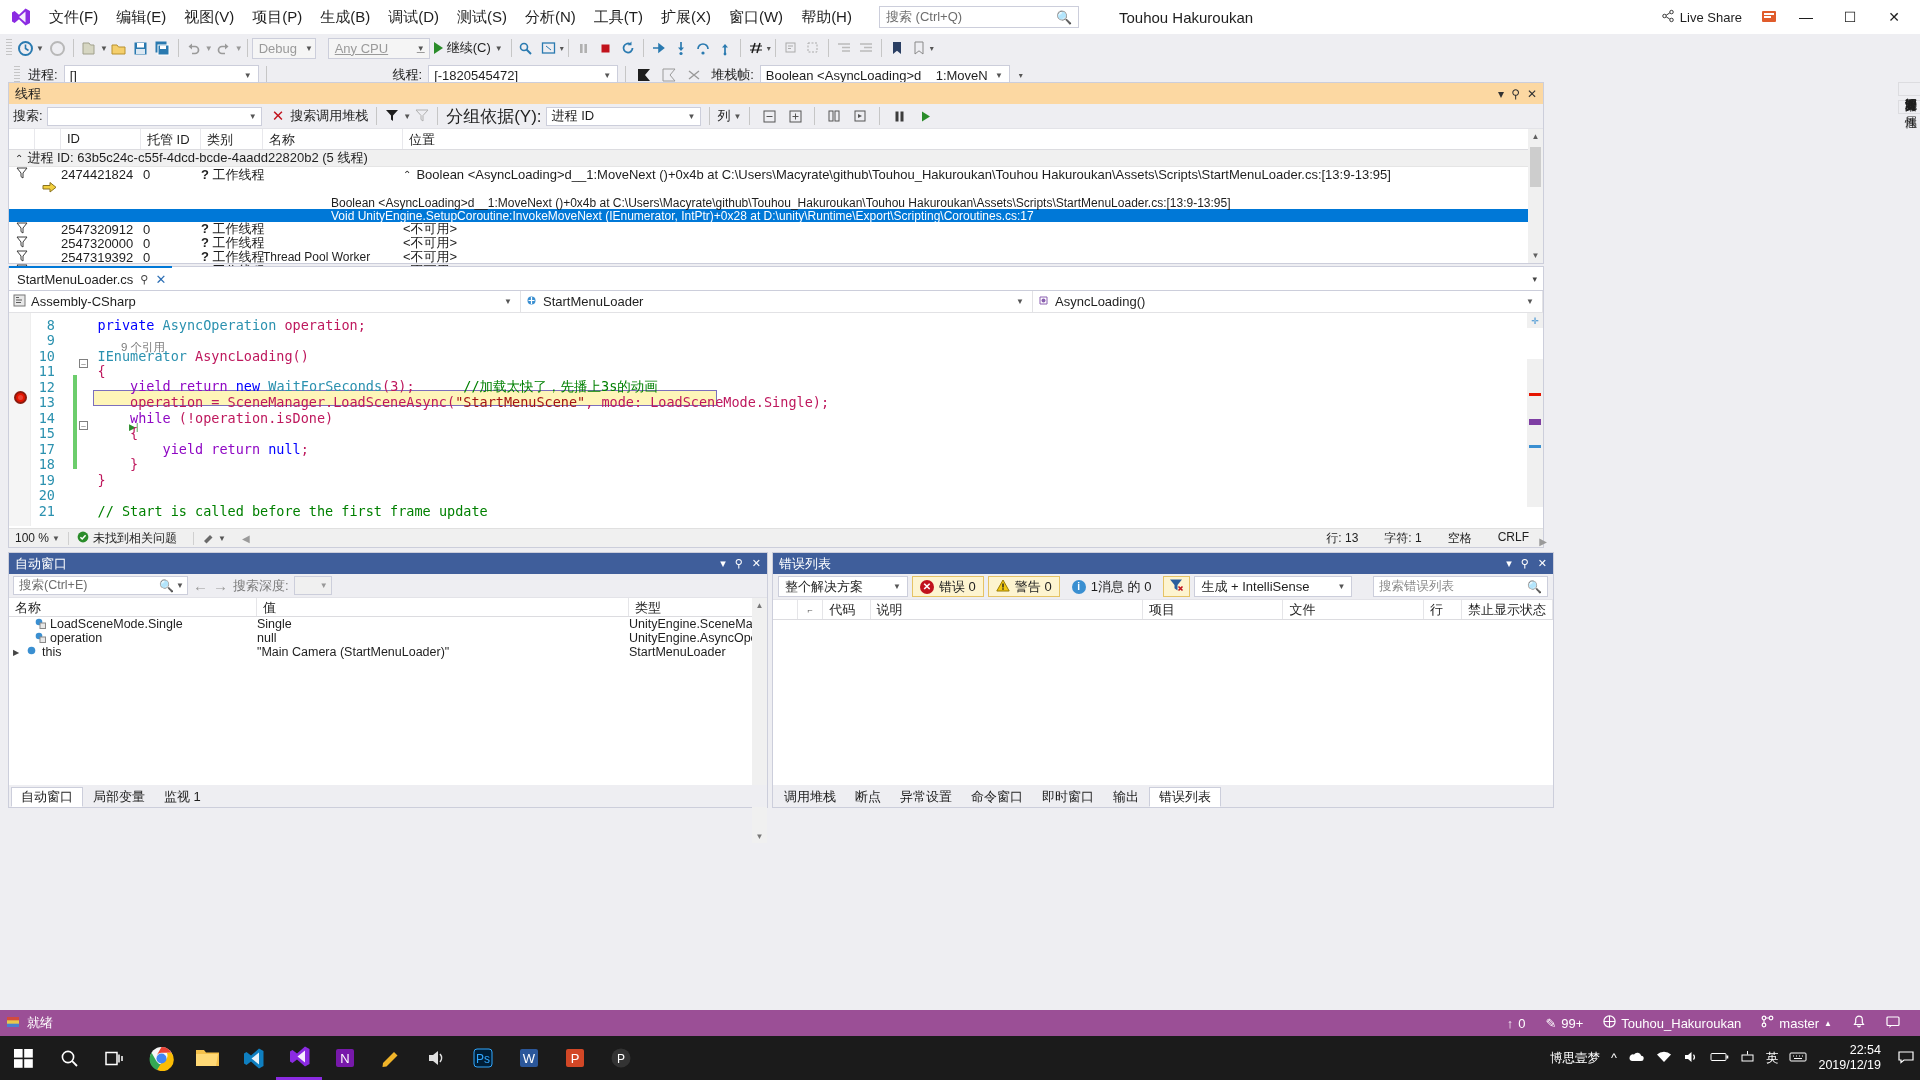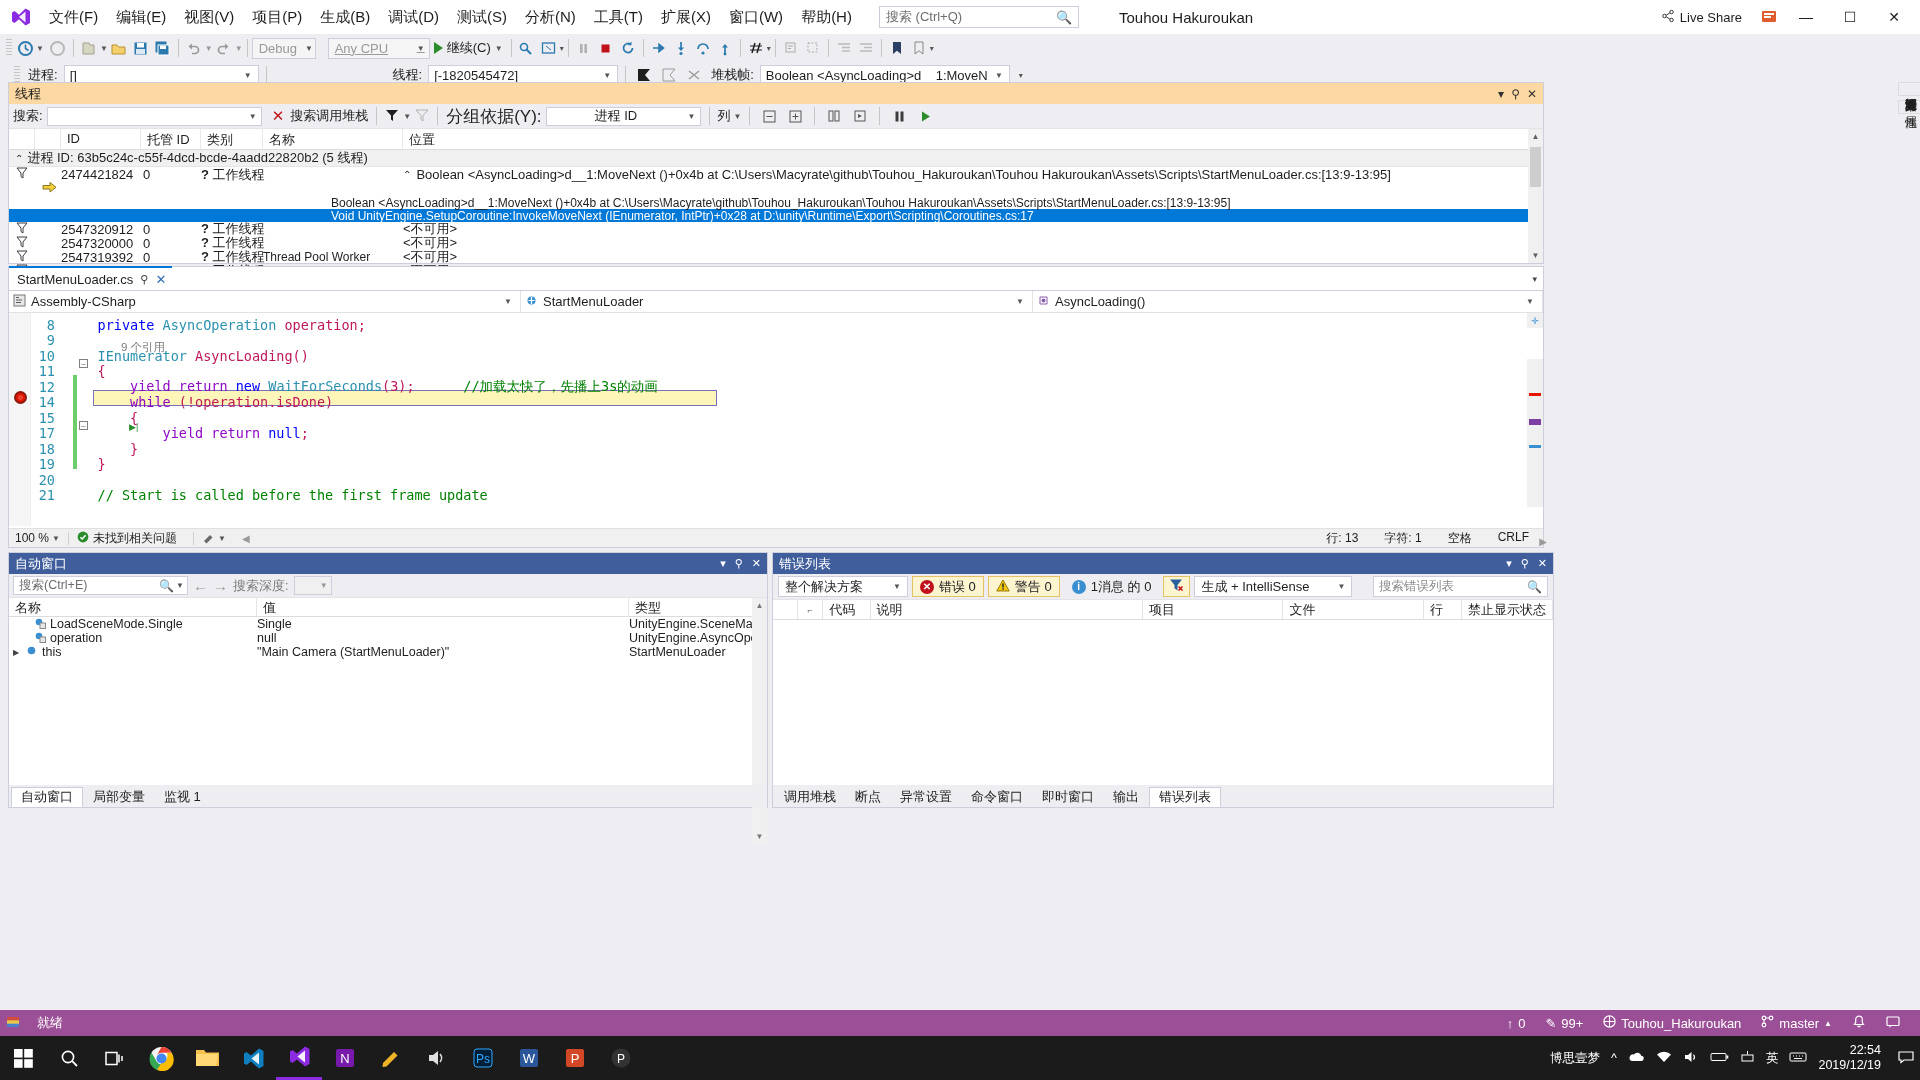--- a/index.html
+++ b/index.html
@@ -136,21 +136,21 @@
 
   
   .tabstrip { position:absolute; bottom:0; left:0; right:0; height:22px; background:#eeeef2; display:flex;
      align-items:flex-end; gap:1px; padding-left:2px; }
   .ptab { height:20px; display:flex; align-items:center; padding:0 9px; font-size:13px; color:#1e1e1e; background:#eeeef2; }
   .ptab.active { background:#fff; border:1px solid #cccedb; border-bottom:1px solid #fff; }
 
   
   .vsstatus { position:absolute; left:0; right:0; bottom:44px; height:26px; background:#9b4f96; color:#fff;
      display:flex; align-items:center; font-size:13px; padding:0 6px; }
-  .vsstatus .left { display:flex; align-items:flex-end; gap:17px; }
+  .vsstatus .left { display:flex; align-items:flex-end; gap:7px; }
   .vsstatus .right { margin-left:auto; display:flex; align-items:center; gap:20px; padding-right:14px; }
   .vsstatus .chip { display:flex; align-items:center; gap:5px; }
 
   
   .taskbar { position:absolute; left:0; right:0; bottom:0; height:44px; background:#1b1b1b; display:flex; align-items:center; }
   .tb-ic { width:46px; height:44px; display:flex; align-items:center; justify-content:center; }
   .tb-ic svg, .tb-ic .sq { display:block; }
   .tray { margin-left:auto; display:flex; align-items:center; height:44px; color:#fff; font-size:12.5px; gap:11px; padding-right:6px; }
   .clock { display:flex; flex-direction:column; align-items:flex-end; line-height:15px; font-size:12.5px; color:#fff; padding-right:6px; }
 
@@ -462,21 +462,21 @@
           </svg>
       </span>
       <span style="font-size:8px;color:#555;">▼</span>
       <span>
         <svg width="14" height="14" viewBox="0 0 14 14">
             <path d="M1 2h12L8 7.5V13L6 11.5V7.5z" fill="none" stroke="#b0b0b0"></path>
           </svg>
       </span>
       <div class="tb-sep"></div>
       <span style="font-size:17px;">分组依据(Y):</span>
-      <div class="thr-search" style="width:155px;padding-left:43px;">
+      <div class="thr-search" style="width:155px;">
         <span style="padding-left:5px;font-size:13px;">进程 ID</span>
         <span class="arw">▼</span>
       </div>
       <div class="tb-sep"></div>
       <span style="display:flex;align-items:center;gap:3px;font-size:13px;">
         <span>列</span>
         <span style="font-size:8px;color:#555;">▼</span>
       </span>
       <div class="tb-sep"></div>
       <span class="tb-btn">
@@ -681,20 +681,21 @@
       <div class="fold" style="top:108px;">–</div>
 
       <div class="curline" style="top:77px;width:624px;"></div>
 
       <div id="code-lines" style="position:relative;padding-top:4px;">
           <div class="code-line"><span class="ln">8</span><span style="position: relative; z-index: 2;"><span class="plain">    </span><span class="kw">private</span><span class="plain"> </span><span class="typ">AsyncOperation</span><span class="plain"> operation;</span></span></div>
           <div class="code-line"><span class="ln">9</span><span style="position: relative; z-index: 2;"></span></div>
           <div class="code-line"><span class="ln">10</span><span style="position: relative; z-index: 2;"><span class="plain">    </span><span class="typ">IEnumerator</span><span class="plain"> AsyncLoading()</span></span></div>
           <div class="code-line"><span class="ln">11</span><span style="position: relative; z-index: 2;"><span class="plain">    {</span></span></div>
           <div class="code-line"><span class="ln">12</span><span style="position: relative; z-index: 2;"><span class="plain">        </span><span class="ukw">yield return</span><span class="plain"> </span><span class="kw">new</span><span class="plain"> </span><span class="typ">WaitForSeconds</span><span class="plain">(3);      </span><span class="cmt">//加载太快了，先播上3s的动画</span></span></div>
+          <div class="code-line"><span class="ln">13</span><span style="position: relative; z-index: 2;"><span class="plain">        operation = SceneManager.LoadSceneAsync(</span><span class="str">"StartMenuScene"</span><span class="plain">, mode: LoadSceneMode.Single);</span></span></div>
           <div class="code-line"><span class="ln">14</span><span style="position: relative; z-index: 2;"><span class="plain">        </span><span class="ukw">while</span><span class="plain"> (!operation.isDone)</span></span></div>
           <div class="code-line"><span class="ln">15</span><span style="position: relative; z-index: 2;"><span class="plain">        {</span></span></div>
           <div class="code-line"><span class="ln">17</span><span style="position: relative; z-index: 2;"><span class="plain">            </span><span class="ukw">yield return</span><span class="plain"> </span><span class="kw">null</span><span class="plain">;</span></span></div>
           <div class="code-line"><span class="ln">18</span><span style="position: relative; z-index: 2;"><span class="plain">        }</span></span></div>
           <div class="code-line"><span class="ln">19</span><span style="position: relative; z-index: 2;"><span class="plain">    }</span></span></div>
           <div class="code-line"><span class="ln">20</span><span style="position: relative; z-index: 2;"></span></div>
           <div class="code-line"><span class="ln">21</span><span style="position: relative; z-index: 2;"><span class="plain">    </span><span class="cmt">// Start is called before the first frame update</span></span></div>
         </div>
 
       <div style="position:absolute;left:112px;top:27px;font-size:11.5px;color:#7a7a7a;">9 个引用</div>

